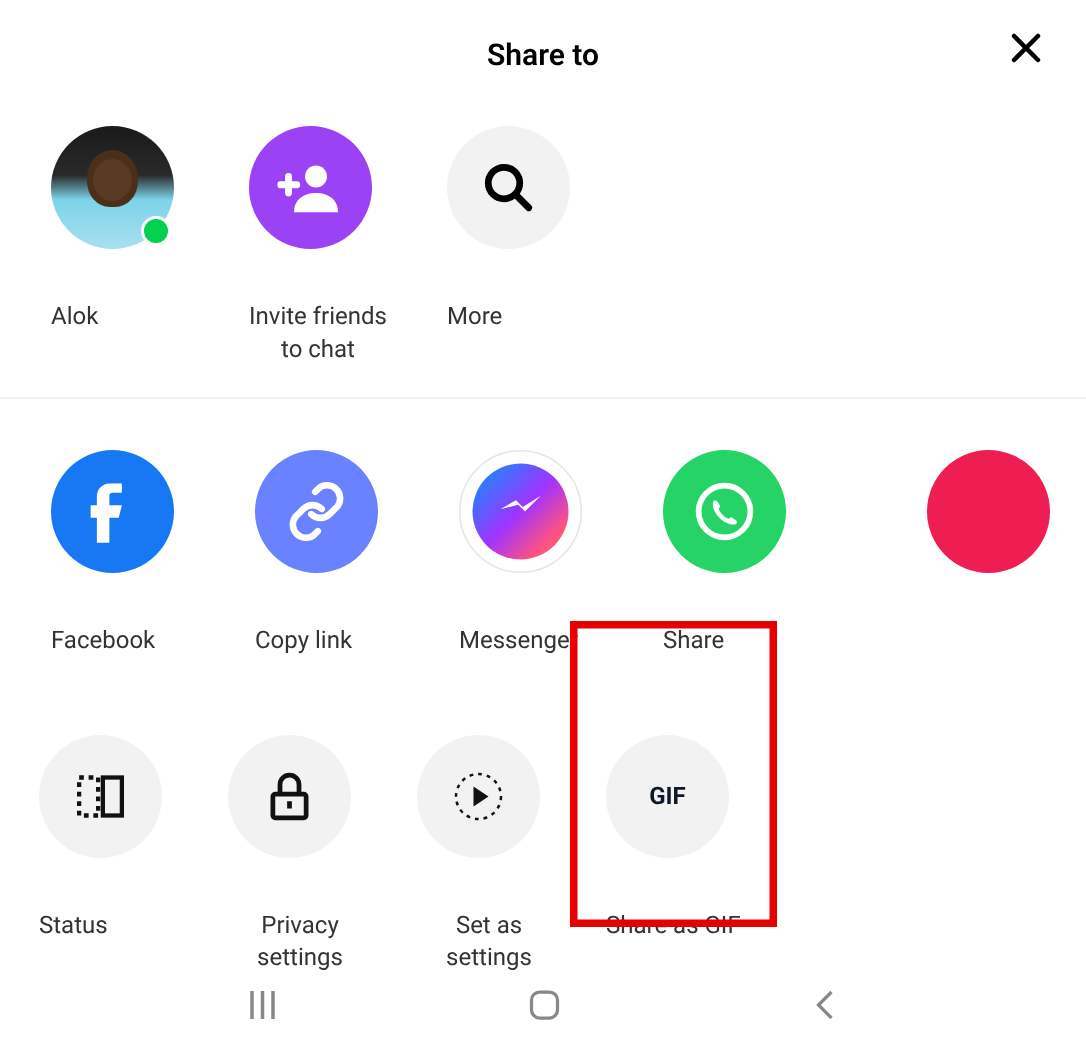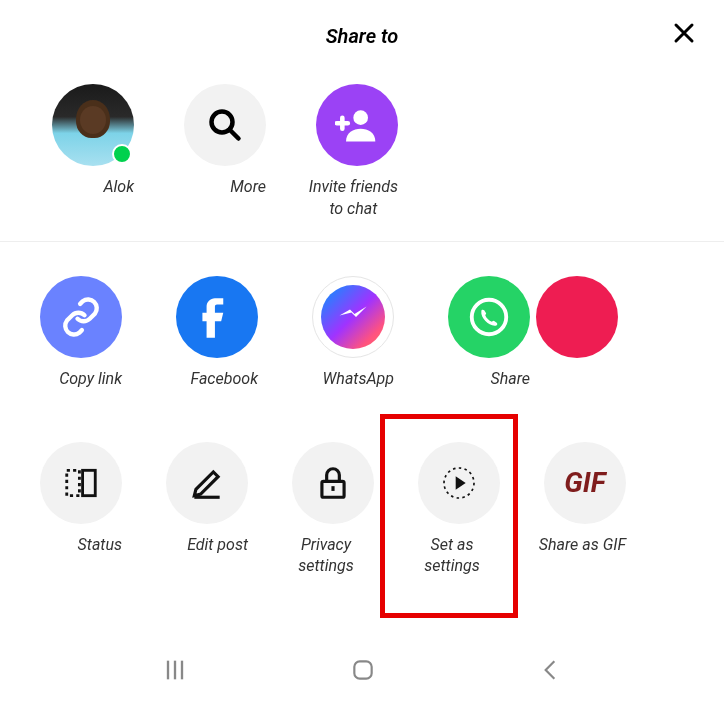--- a/index.html
+++ b/index.html
@@ -12,21 +12,20 @@
       width: 724px;
       height: 702px;
       background: #fff;
       position: relative;
       overflow: hidden;
     }
     .sheet {
       background: #fff;
       border-radius: 16px 16px 0 0;
       padding-top: 16px;
-      font-style: italic;
     }
     .header {
       display: flex;
       align-items: center;
       justify-content: center;
       position: relative;
       padding: 8px 20px 20px;
     }
     .title {
       font-size: 20px;
@@ -48,24 +47,25 @@
       padding: 16px 34px;
       overflow-x: hidden;
     }
     .row.contacts {
       border-bottom: 1px solid #eee;
       padding-bottom: 22px;
     }
     .item {
       display: flex;
       flex-direction: column;
-      align-items: flex-end;
+      align-items: flex-start;
       width: 100px;
       flex-shrink: 0;
       cursor: pointer;
+      gap: 24px;
     }
     .circle {
       width: 82px;
       height: 82px;
       border-radius: 50%;
       display: flex;
       align-items: center;
       justify-content: center;
       margin-bottom: 10px;
       position: relative;
@@ -165,23 +165,23 @@
     }
     .actions-row {
       margin-top: 20px;
       padding-left: 26px;
       gap: 30px;
     }
     .actions-row .item {
       width: 96px;
     }
     .gif-text {
-      font-size: 28px;
+      font-size: 16px;
       font-weight: 700;
-      color: #7f1d1d;
+      color: #0f172a;
     }
     .share-row {
       margin-top: 18px;
       gap: 48px;
     }
     .share-row .item {
       width: 88px;
     }
   </style>
 </head>
@@ -200,67 +200,67 @@
   <div class="row contacts">
     <div class="item">
       <div class="circle avatar">
         <div class="avatar-head"></div>
         <div class="avatar-face"></div>
         <div class="presence-dot"></div>
       </div>
       <div class="label">Alok</div>
     </div>
     <div class="item">
-      <div class="circle gray-circle">
-        <svg width="36" height="36" viewBox="0 0 24 24">
-            <circle cx="10" cy="10" r="7" stroke="#000" stroke-width="3" fill="none"></circle>
-            <line x1="15" y1="15" x2="21" y2="21" stroke="#000" stroke-width="3" stroke-linecap="round"></line>
-          </svg>
-      </div>
-      <div class="label">More</div>
-    </div>
-    <div class="item">
       <div class="circle purple-circle">
         <svg width="44" height="44" viewBox="0 0 24 24" fill="#fff">
             <circle cx="14" cy="8" r="4"></circle>
             <path d="M6 21 C6 16 10 14 14 14 C18 14 22 16 22 21 Z"></path>
             <path d="M4 8 L4 14 M1 11 L7 11" stroke="#fff" stroke-width="2.5" stroke-linecap="round"></path>
           </svg>
       </div>
       <div class="label">Invite friends<br>to chat</div>
     </div>
+    <div class="item">
+      <div class="circle gray-circle">
+        <svg width="36" height="36" viewBox="0 0 24 24">
+            <circle cx="10" cy="10" r="7" stroke="#000" stroke-width="3" fill="none"></circle>
+            <line x1="15" y1="15" x2="21" y2="21" stroke="#000" stroke-width="3" stroke-linecap="round"></line>
+          </svg>
+      </div>
+      <div class="label">More</div>
+    </div>
   </div>
 
   <div class="row share-row">
+    <div class="item">
+      <div class="circle fb-blue">
+        <svg width="50" height="50" viewBox="0 0 24 24" fill="#fff">
+            <path d="M14 3h-3c-2.2 0-4 1.8-4 4v3H5v4h2v8h4v-8h3l1-4h-4V7c0-.6.4-1 1-1h3V3z"></path>
+          </svg>
+      </div>
+      <div class="label">Facebook</div>
+    </div>
     <div class="item">
       <div class="circle blue-soft">
         <svg width="42" height="42" viewBox="0 0 24 24" fill="none" stroke="#fff" stroke-width="2.5" stroke-linecap="round">
             <path d="M10 13a5 5 0 0 0 7 0l3-3a5 5 0 0 0-7-7l-1.5 1.5"></path>
             <path d="M14 11a5 5 0 0 0-7 0l-3 3a5 5 0 0 0 7 7l1.5-1.5"></path>
           </svg>
       </div>
       <div class="label">Copy link</div>
-    </div>
-    <div class="item">
-      <div class="circle fb-blue">
-        <svg width="50" height="50" viewBox="0 0 24 24" fill="#fff">
-            <path d="M14 3h-3c-2.2 0-4 1.8-4 4v3H5v4h2v8h4v-8h3l1-4h-4V7c0-.6.4-1 1-1h3V3z"></path>
-          </svg>
-      </div>
-      <div class="label">Facebook</div>
     </div>
     <div class="item">
       <div class="circle white-border">
         <div class="messenger-grad">
           <svg width="36" height="36" viewBox="0 0 24 24" fill="#fff">
               <path d="M3 11 L10 7 L13 10 L21 5 L14 12 L11 9 Z"></path>
             </svg>
         </div>
       </div>
-      <div class="label">WhatsApp</div>
+      <div class="label">Messenger</div>
     </div>
     <div class="item">
       <div class="circle green-wa">
         <svg width="46" height="46" viewBox="0 0 24 24" fill="none" stroke="#fff" stroke-width="2">
             <circle cx="12" cy="12" r="9"></circle>
             <path d="M8 9 C8 8 9 8 9.5 8.5 L10.5 10 C10.5 10.5 10 11 10 11 C10.5 12.5 12 14 13.5 14.5 C13.5 14.5 14 14 14.5 14 L16 15 C16.5 15.5 16.5 16.5 15.5 16.5 C12 17 7.5 12.5 8 9 Z" fill="#fff" stroke="none"></path>
           </svg>
       </div>
       <div class="label">Share</div>
     </div>
@@ -272,29 +272,20 @@
 
   <div class="row actions-row">
     <div class="item">
       <div class="circle gray-circle">
         <svg width="38" height="38" viewBox="0 0 24 24" fill="none" stroke="#111" stroke-width="1.8">
             <rect x="3" y="4" width="8" height="16" stroke-dasharray="2 2"></rect>
             <rect x="13" y="4" width="8" height="16"></rect>
           </svg>
       </div>
       <div class="label">Status</div>
-    </div>
-    <div class="item">
-      <div class="circle gray-circle">
-        <svg width="38" height="38" viewBox="0 0 24 24" fill="none" stroke="#111" stroke-width="2">
-            <path d="M4 20 L8 19 L19 8 L16 5 L5 16 Z"></path>
-            <line x1="4" y1="21" x2="20" y2="21"></line>
-          </svg>
-      </div>
-      <div class="label">Edit post</div>
     </div>
     <div class="item">
       <div class="circle gray-circle">
         <svg width="38" height="38" viewBox="0 0 24 24" fill="none" stroke="#111" stroke-width="2">
             <rect x="5" y="11" width="14" height="10" rx="1"></rect>
             <path d="M8 11 V7 a4 4 0 0 1 8 0 V11"></path>
             <line x1="12" y1="14" x2="12" y2="17"></line>
           </svg>
       </div>
       <div class="label">Privacy settings</div>

